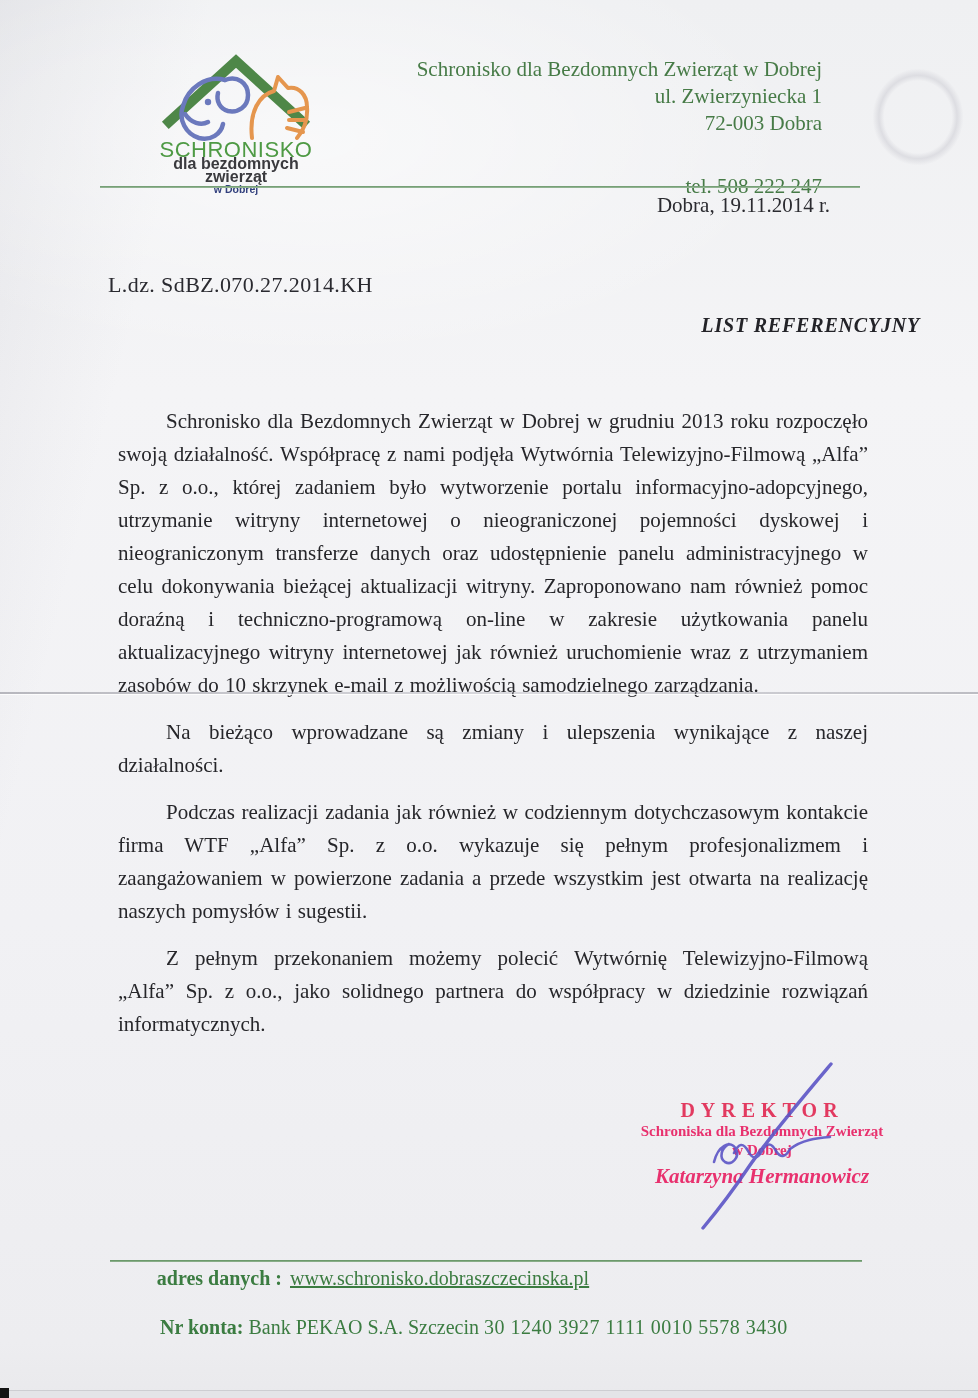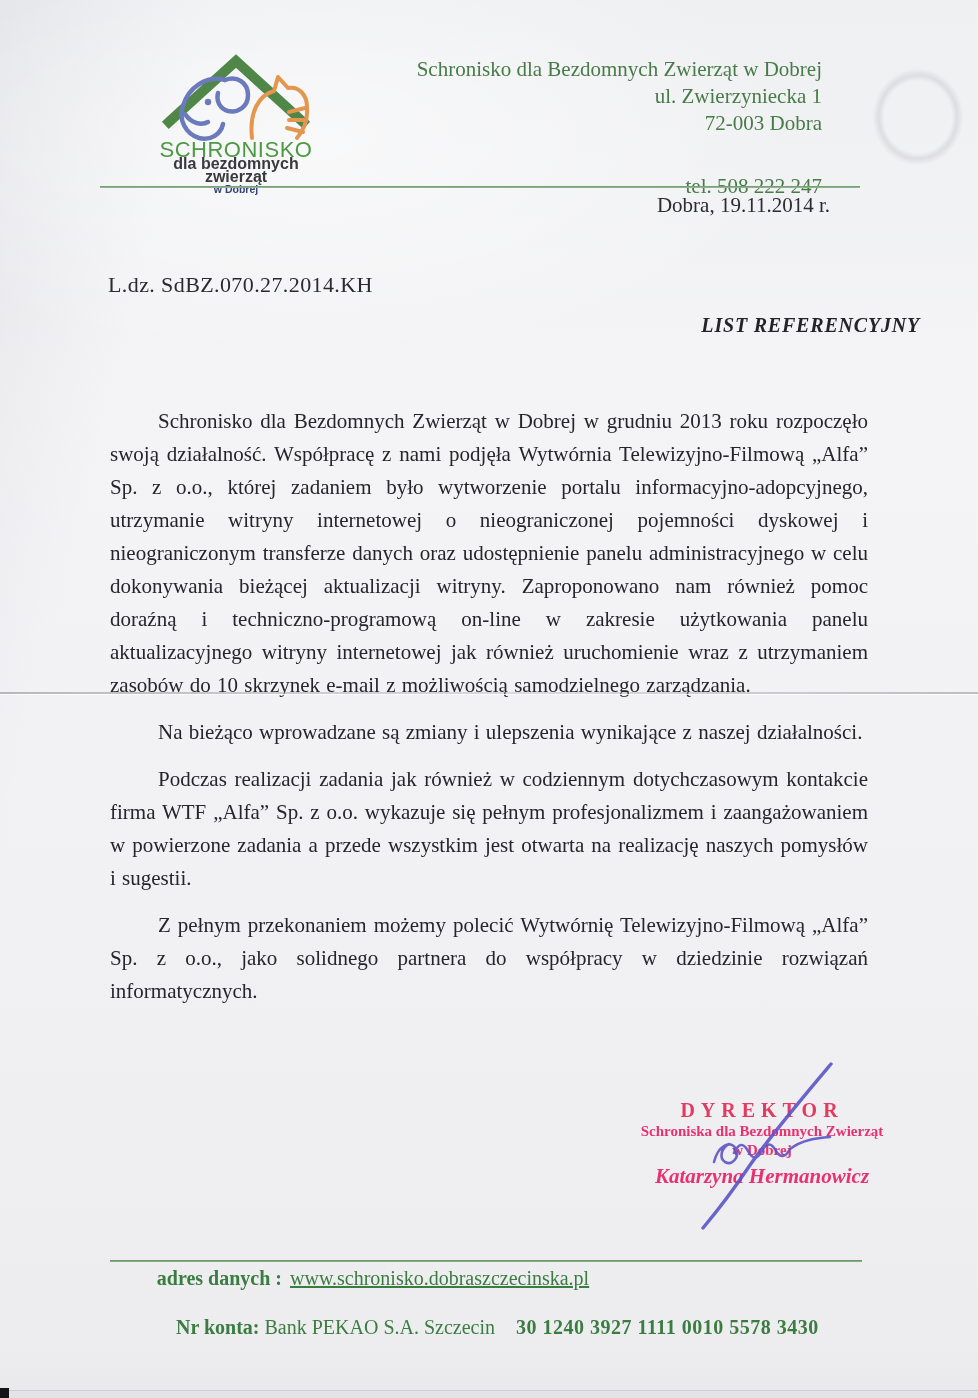--- a/index.html
+++ b/index.html
@@ -28,43 +28,43 @@
   .head-rule{position:absolute;left:100px;top:186px;width:760px;height:2px;
     background:linear-gradient(to bottom,#6a976a,#9dbb9d);}
   .date-line{position:absolute;top:193px;right:148px;font-size:21px;color:#2b2b30;}
   
   .ref-no{position:absolute;left:108px;top:272px;font-size:22px;color:#2a2a30;letter-spacing:.4px;}
   .doc-title{position:absolute;left:110px;top:314px;width:810px;text-align:right;
     font-size:20px;font-weight:bold;font-style:italic;color:#232328;letter-spacing:.8px;}
   
   .body-text{position:absolute;left:110px;top:405px;width:758px;color:#26262a;
     font-size:21px;line-height:33px;text-align:justify;}
-  .body-text p{margin:0 0 14px 0;text-indent:48px;word-spacing:1px;}
+  .body-text p{margin:0 0 14px 8px;text-indent:48px;word-spacing:1px;}
   
   .fold-line{position:absolute;left:0;top:692px;width:978px;height:2px;
     background:linear-gradient(to right, rgba(135,135,145,.55), rgba(168,168,178,.32) 55%, rgba(135,135,145,.5));
     box-shadow:0 1px 0 rgba(255,255,255,.8);}
   
   .stamp{position:absolute;left:602px;top:1098px;width:320px;text-align:center;color:#e8316e;}
   .stamp-role{font-size:20px;font-weight:bold;letter-spacing:6px;color:#e23a60;line-height:24px;}
   .stamp-org1{font-size:15px;font-weight:bold;line-height:19px;}
   .stamp-org2{font-size:15px;font-weight:bold;line-height:19px;}
   .stamp-name{font-size:21px;font-weight:bold;font-style:italic;line-height:26px;margin-top:3px;}
   .signature-svg{position:absolute;left:648px;top:1056px;}
   
   .foot-rule{position:absolute;left:110px;top:1260px;width:752px;height:2px;
     background:linear-gradient(to bottom,#5d8f5d,#96b796);}
   .footer{position:absolute;left:110px;top:1266px;width:720px;color:#3b7c41;font-size:20px;line-height:25px;}
   .frow{display:flex;}
   .flabel{display:inline-block;width:172px;text-align:right;font-weight:bold;}
   .fvalue{margin-left:8px;}
   .f-link{text-decoration:underline;color:#3b7c41;}
   .account-row{position:absolute;left:160px;top:1316px;color:#3b7c41;font-size:20px;}
-  .acc-label{font-weight:bold;margin-left:16px;}
-  .acc-number{font-weight:bold;letter-spacing:.5px;margin-left:16px;}
+  .acc-label{font-weight:bold;}
+  .acc-number{font-weight:normal;letter-spacing:.5px;}
   
   .emboss-stamp{position:absolute;left:872px;top:68px;width:92px;height:98px;border-radius:50%;
     background:radial-gradient(ellipse at center, rgba(255,255,255,0) 52%, rgba(205,205,212,.55) 60%, rgba(255,255,255,0) 70%);}
   .bottom-strip{position:absolute;left:0;top:1390px;width:978px;height:8px;
     background:#e4e4e8;border-top:1px solid #cdcdd2;}
   .corner-mark{position:absolute;left:0;top:1388px;width:9px;height:10px;background:#141414;}
 </style>
 </head>
 <body>
 

